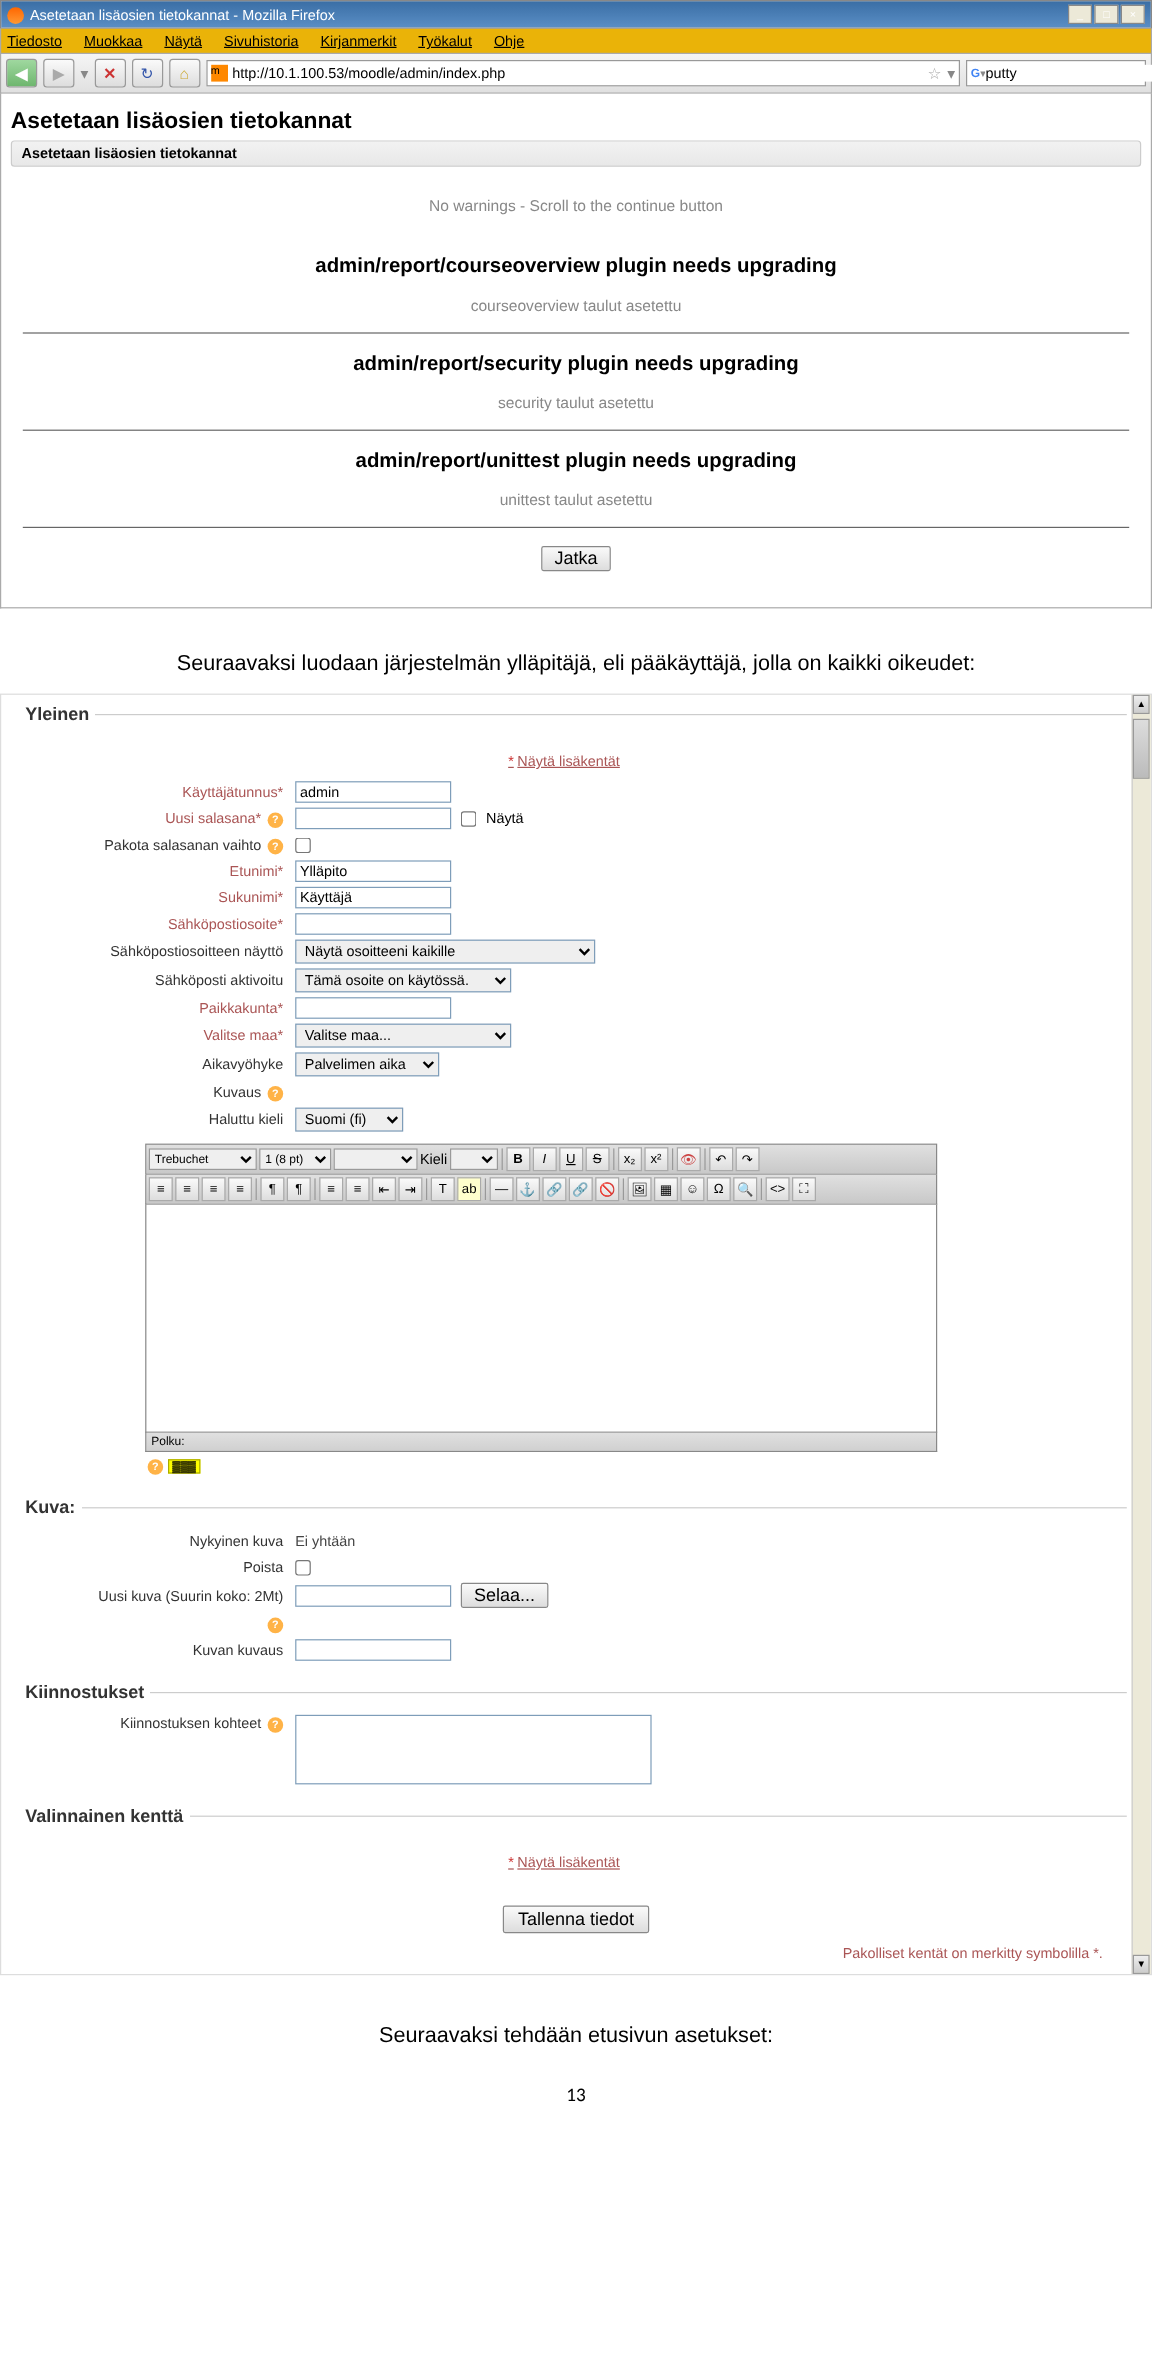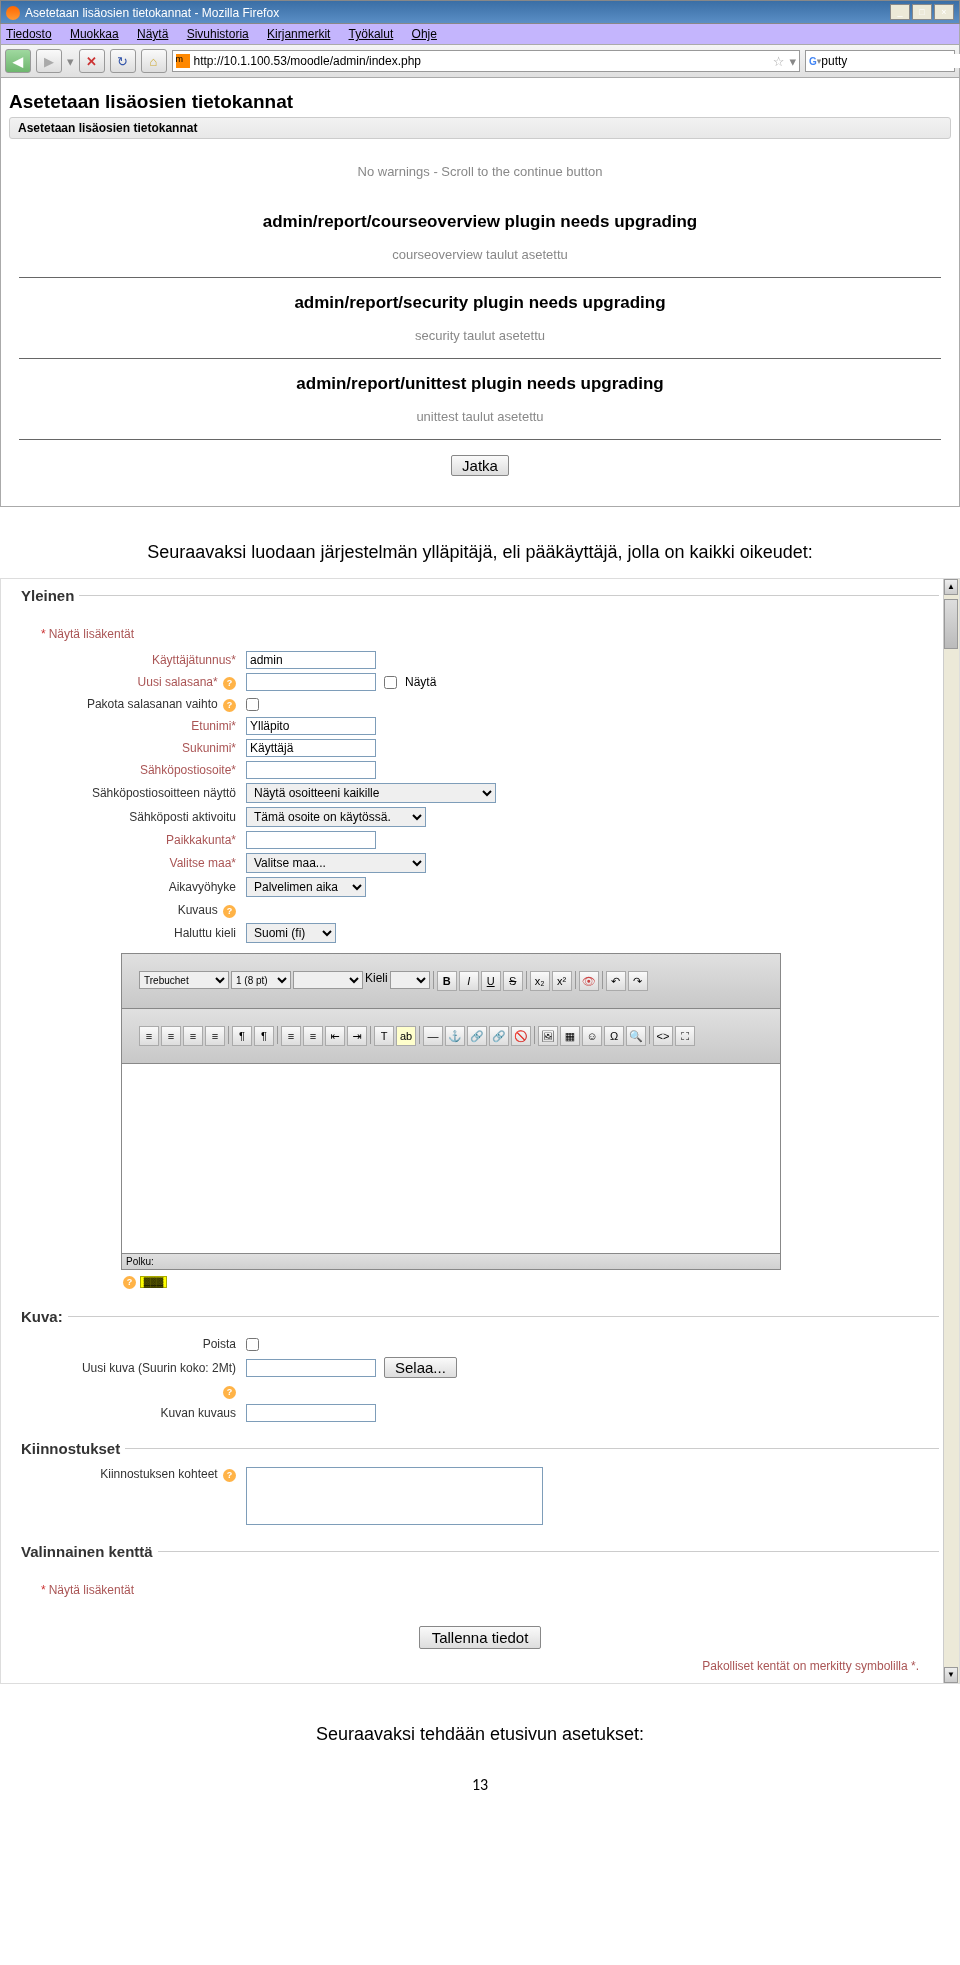--- a/index.html
+++ b/index.html
@@ -5,21 +5,21 @@
   * { box-sizing: border-box; margin: 0; padding: 0; }
   body { font-family: Arial, sans-serif; font-size: 13px; background: #fff; color: #000; width: 960px; }
   
   
   .titlebar { background: linear-gradient(#3a6ea5, #5a8ec5); color: #fff; padding: 3px 5px; display: flex; justify-content: space-between; align-items: flex-end; font-size: 12px; border: 1px solid #888; }
   .titlebar-left { display: flex; align-items: center; gap: 5px; }
   .ff-icon { width: 14px; height: 14px; background: linear-gradient(#f60, #f93); border-radius: 50%; display: inline-block; }
   .win-btns { display: flex; gap: 2px; }
   .win-btn { width: 20px; height: 16px; background: #ece9d8; border: 1px solid #888; font-size: 9px; text-align: center; line-height: 14px; }
   
-  .menubar { background: #c4b5fd; padding: 3px 5px; font-size: 12px; border: 1px solid #aaa; border-top: none; }
+  .menubar { background: #eab308; padding: 3px 5px; font-size: 12px; border: 1px solid #aaa; border-top: none; }
   .menubar span { margin-right: 15px; text-decoration: underline; cursor: pointer; }
   .menubar span::first-letter { text-decoration: underline; }
   
   .navbar { background: linear-gradient(#f5f5f5, #e0e0e0); padding: 4px; border: 1px solid #aaa; border-top: none; display: flex; align-items: center; gap: 5px; }
   .nav-btn { width: 26px; height: 24px; border: 1px solid #999; border-radius: 3px; background: linear-gradient(#fafafa,#ddd); display: inline-flex; align-items: center; justify-content: center; font-size: 13px; }
   .nav-back { background: linear-gradient(#9fd89f, #6eb66e); color: #fff; font-weight: bold; }
   .nav-stop { color: #c33; font-weight: bold; }
   .nav-reload { color: #35a; }
   .nav-home { color: #ca3; }
   .url-field { flex: 1; display: flex; align-items: center; background: #fff; border: 1px solid #999; padding: 1px 3px; height: 22px; }
@@ -48,39 +48,39 @@
   
   
   .form-wrap { background: #fff; border: 1px solid #ddd; padding: 0; position: relative; margin: 5px 0; }
   .scrollbar-r { position: absolute; right: 0; top: 0; bottom: 0; width: 16px; background: #ece9d8; border-left: 1px solid #ccc; }
   .scrollbar-r .thumb { position: absolute; top: 20px; width: 14px; height: 50px; background: linear-gradient(#ddd, #bbb); border: 1px solid #999; left: 0; }
   .scrollbar-r .arr { position: absolute; width: 14px; height: 16px; background: linear-gradient(#eee,#ccc); border: 1px solid #999; left: 0; font-size: 8px; text-align: center; line-height: 14px; }
   .scrollbar-r .arr.up { top: 0; } .scrollbar-r .arr.dn { bottom: 0; }
   
   fieldset { border: none; border-top: 1px solid #ccc; margin: 8px 20px 8px 40px; padding: 8px 0; }
   legend { font-size: 15px; font-weight: bold; color: #333; padding: 0 5px 0 0; margin-left: -20px; }
-  .extra-link { text-align: left; padding: 15px 40px 8px 0; font-size: 12px; color: #aa5555; }
+  .extra-link { text-align: center; padding: 15px 40px 8px 0; font-size: 12px; color: #aa5555; text-decoration: underline; }
   .extra-link .ast { color: #c33; margin-right: 3px; }
   .form-row { display: flex; align-items: center; padding: 2px 0; min-height: 22px; }
   .form-label { width: 205px; text-align: right; padding-right: 10px; font-size: 12px; color: #333; }
   .form-label.req { color: #aa5555; }
   .help-icon { display: inline-block; width: 13px; height: 13px; background: #ffb347; border-radius: 50%; color: #fff; font-size: 9px; text-align: center; line-height: 13px; font-weight: bold; margin-left: 2px; }
   .form-ctrl { flex: 1; display: flex; align-items: center; gap: 8px; }
   .tinput { font-size: 12px; padding: 1px 3px; border: 1px solid #7e9db9; height: 18px; }
   .tinput.w1 { width: 130px; }
   .tinput.w15 { width: 180px; }
   .tinput.w2 { width: 250px; }
   select.tinput { height: 20px; background: #efefef; }
   .chk { width: 13px; height: 13px; }
   .chk-lbl { font-size: 12px; }
   .static-txt { font-size: 12px; color: #444; }
   
   
   .editor-box { margin: 8px 0 0 80px; width: 660px; }
-  .ed-toolbar { background: linear-gradient(#e0e0e0, #c8c8c8); border: 1px solid #888; padding: 17px; display: flex; flex-wrap: wrap; gap: 2px; align-items: flex-start; }
+  .ed-toolbar { background: linear-gradient(#e0e0e0, #c8c8c8); border: 1px solid #888; padding: 2px; display: flex; flex-wrap: wrap; gap: 2px; align-items: center; }
   .ed-toolbar select { font-size: 10px; height: 18px; border: 1px solid #999; }
   .ed-btn { width: 20px; height: 20px; border: 1px solid #aaa; background: linear-gradient(#fafafa,#ddd); display: inline-flex; align-items: center; justify-content: center; font-size: 11px; cursor: pointer; }
   .ed-sep { width: 1px; height: 18px; background: #999; margin: 0 1px; }
   .ed-area { height: 190px; background: #fff; border: 1px solid #888; border-top: none; }
   .ed-path { background: linear-gradient(#e0e0e0,#d0d0d0); border: 1px solid #888; border-top: none; padding: 2px 4px; font-size: 10px; }
   .ed-help { padding: 3px 0; }
   
   textarea.tarea { font-family: inherit; font-size: 12px; border: 1px solid #7e9db9; resize: none; }
   .req-note { text-align: right; color: #aa5555; font-size: 12px; padding: 5px 40px 10px 0; }
   .save-row { text-align: center; padding: 5px 0; }
@@ -310,20 +310,26 @@
       </div>
       <div class="ed-area"></div>
       <div class="ed-path">Polku:</div>
       <div class="ed-help"><span class="help-icon">?</span> <span style="background:#ff0;font-size:9px;padding:0 3px;border:1px solid #aa0">▓▓▓</span></div>
     </div>
   </fieldset>
 
   <fieldset>
     <legend>Kuva:</legend>
     <div class="form-row">
+      <div class="form-label">Nykyinen kuva</div>
+      <div class="form-ctrl">
+          <span class="static-txt">Ei yhtään</span>
+        </div>
+    </div>
+    <div class="form-row">
       <div class="form-label">Poista</div>
       <div class="form-ctrl">
           <input type="checkbox" class="chk" style="">
         </div>
     </div>
     <div class="form-row">
       <div class="form-label"><span>Uusi kuva (Suurin koko: 2Mt)</span></div>
       <div class="form-ctrl">
         <input class="tinput w1" style="">
         <button class="classic-btn">Selaa...</button>

